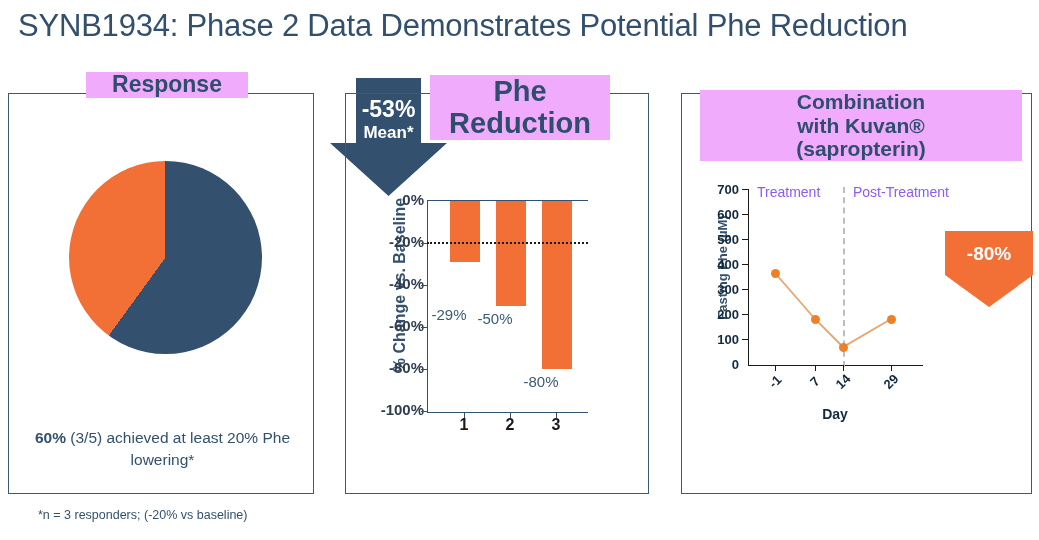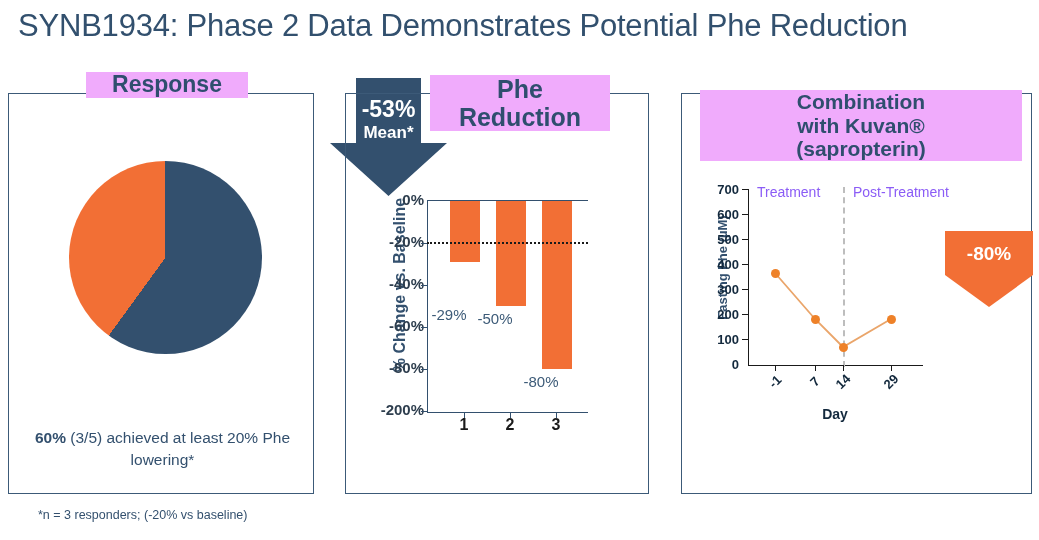--- a/index.html
+++ b/index.html
@@ -54,21 +54,21 @@
     position: absolute;
     background: #ffffff;
     z-index: 4;
   }
 
   #panel-1 { left: 8px;  top: 93px; width: 306px; height: 401px; }
   #panel-2 { left: 345px; top: 93px; width: 304px; height: 401px; }
   #panel-3 { left: 681px; top: 93px; width: 351px; height: 401px; }
 
   #panel-1-title { left: 86px;  top: 72px;  width: 150px; font-size: 23px; }
-  #panel-2-title { left: 430px; top: 75px;  width: 168px; font-size: 25px; }
+  #panel-2-title { left: 430px; top: 75px;  width: 168px; font-size: 29px; }
   #panel-3-title { left: 700px; top: 90px;  width: 310px; font-size: 21px; }
 
   #mask-1 { left: 90px;  top: 86px;  width: 142px; height: 16px; }
   #mask-2 { left: 440px; top: 86px;  width: 150px; height: 16px; }
   #mask-3 { left: 742px; top: 86px;  width: 224px; height: 16px; }
 
   
   #pie-wrap {
     position: absolute;
     left: 69px;
@@ -404,21 +404,21 @@
   </div>
 
   <div id="bar-chart">
     <div id="bar-ylabel">% Change vs. Baseline</div>
 
     <div class="bar-ytick" style="top:1px;  right:218px;">0%</div>
     <div class="bar-ytick" style="top:43px; right:218px;">-20%</div>
     <div class="bar-ytick" style="top:85px; right:218px;">-40%</div>
     <div class="bar-ytick" style="top:127px;right:218px;">-60%</div>
     <div class="bar-ytick" style="top:169px;right:218px;">-80%</div>
-    <div class="bar-ytick" style="top:211px;right:218px;">-200%</div>
+    <div class="bar-ytick" style="top:211px;right:218px;">-100%</div>
 
     <div id="bar-plot">
       <div class="bar-tickmark" style="top:42px;"></div>
       <div class="bar-tickmark" style="top:84px;"></div>
       <div class="bar-tickmark" style="top:126px;"></div>
       <div class="bar-tickmark" style="top:168px;"></div>
       <div class="bar-tickmark" style="top:210px;"></div>
 
       <div class="bar-col" style="left:22px;">
         <div class="bar-rect" style="height:61px;"></div>

